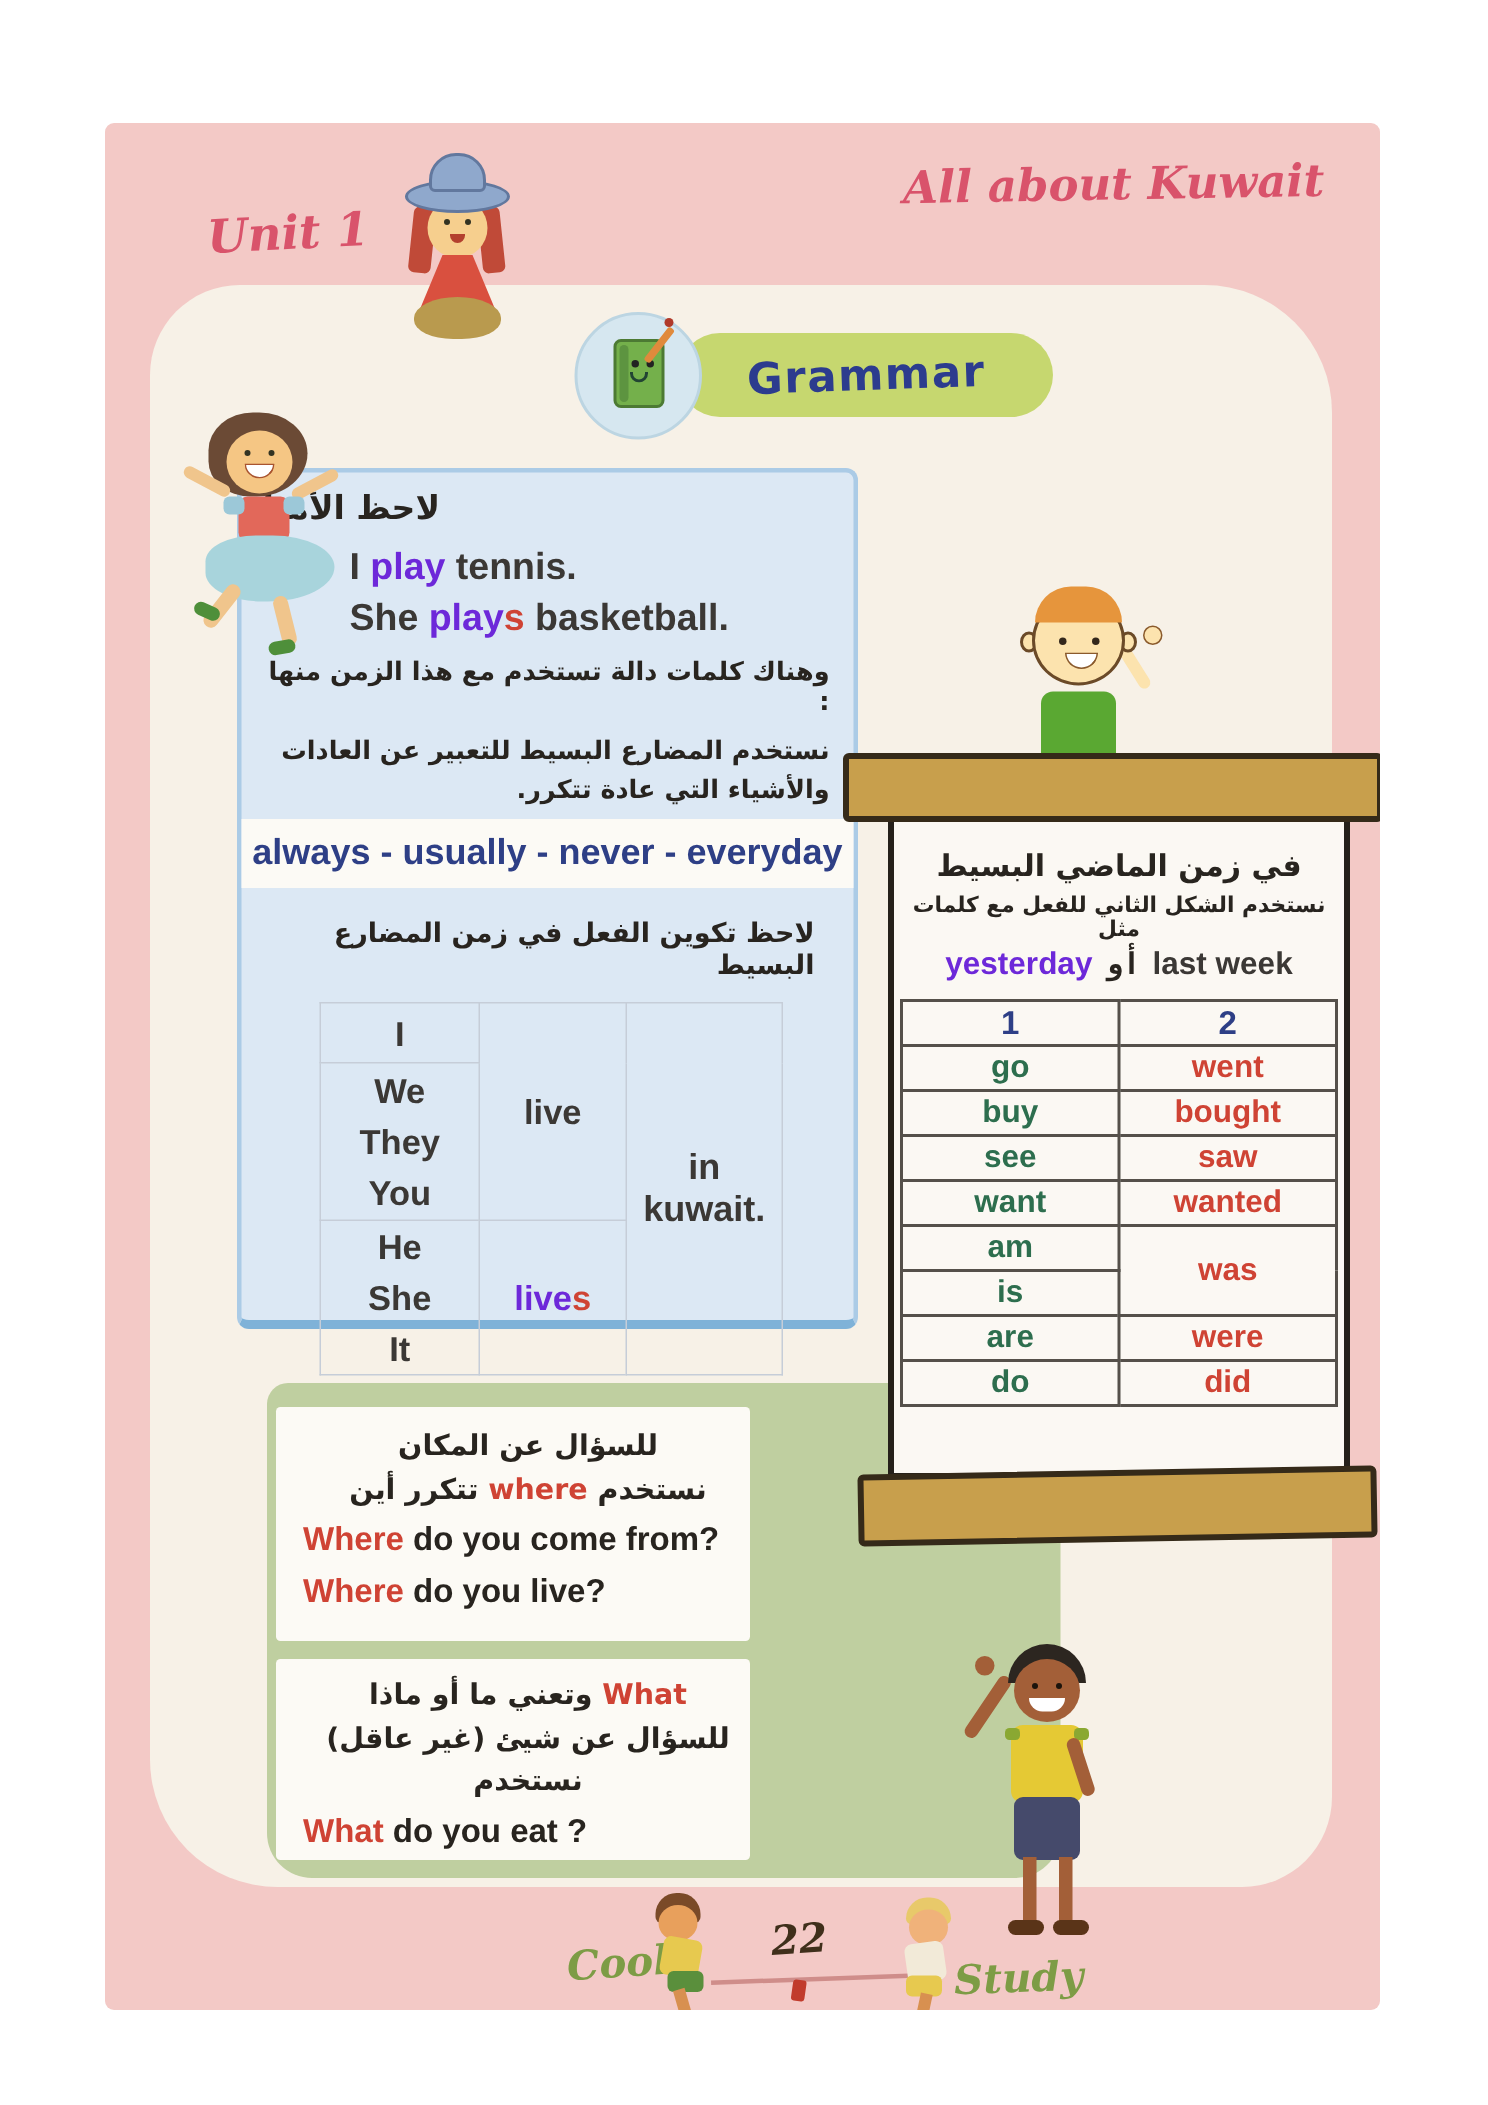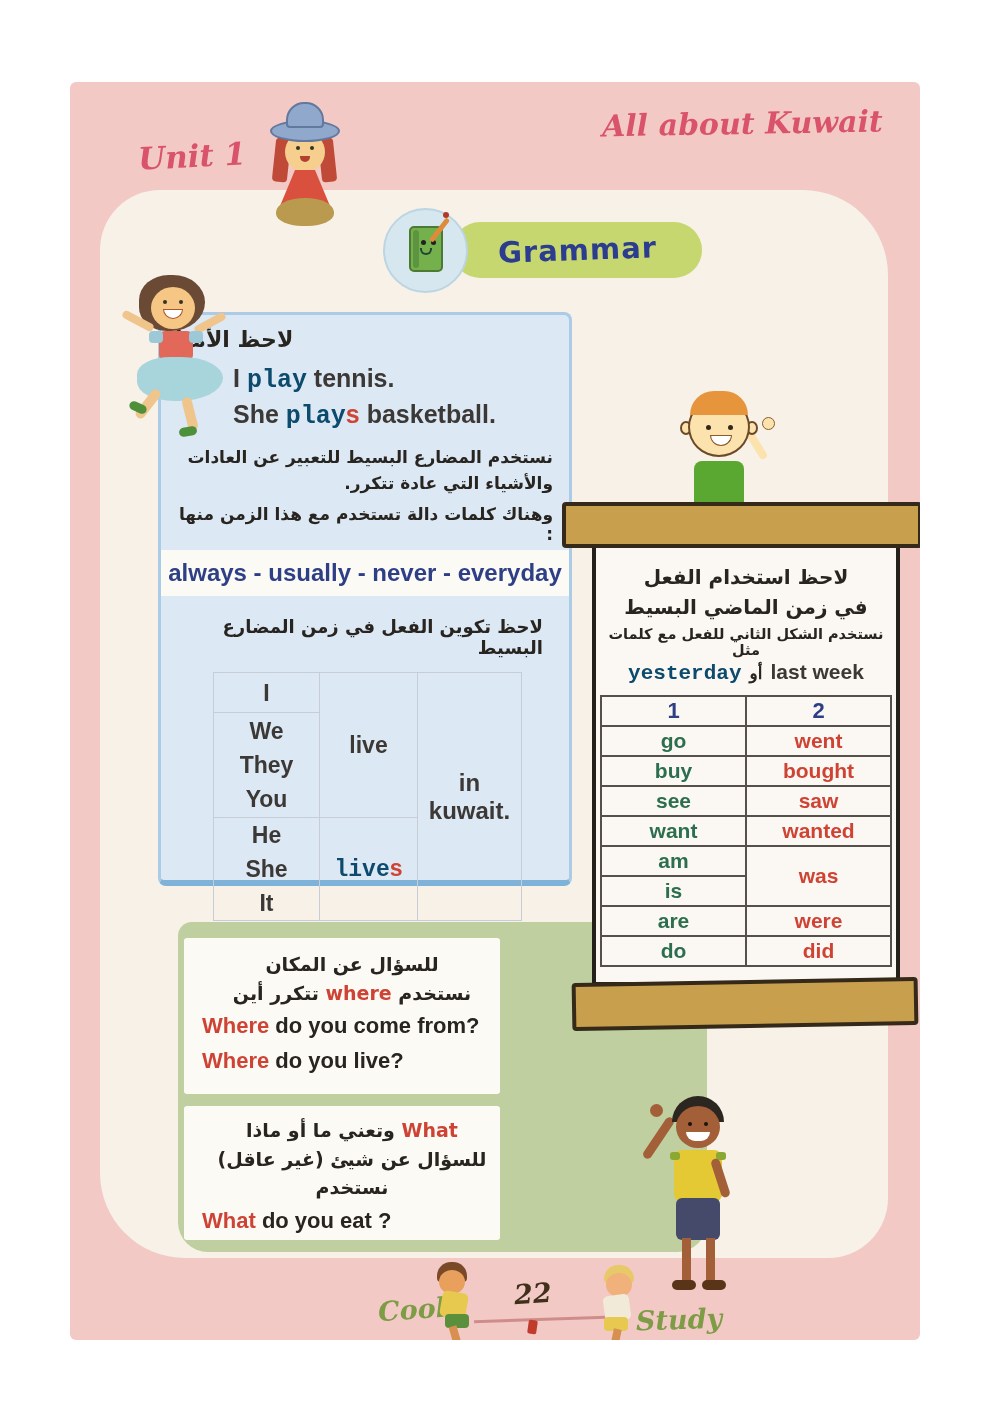--- a/index.html
+++ b/index.html
@@ -32,21 +32,21 @@
   .book-smile{left:9px;top:20px;width:12px;height:7px;border:2px solid #243;border-top:none;border-radius:0 0 10px 10px;}
   .pencil{left:52px;top:6px;width:5px;height:28px;background:#e08a3c;transform:rotate(38deg);border-radius:2px;}
   .pencil-tip{left:58px;top:2px;width:6px;height:6px;background:#b03a2a;border-radius:50%;}
 
   
   .bluebox{left:88px;top:230px;width:414px;height:574px;background:#dce8f4;
     border:3px solid #abcbe6;border-bottom:6px solid #7fb2d8;border-radius:8px;padding-top:12px;}
   .ar{direction:rtl;font-family:"DejaVu Sans",sans-serif;font-weight:bold;color:#28241f;}
   .bb-head{text-align:left;padding-right:26px;font-size:22px;}
   .bb-ex{margin:10px 0 0 72px;font-size:25px;font-weight:bold;color:#3b3835;line-height:1.35;}
-  .navy{color:#0c4a6e;font-family:Liberation Mono, monospace;}
+  .navy{color:#6d28d9;}
   .red{color:#cf4334;}
   .dark{color:#3b3835;}
   .bb-p1{margin:10px 16px 0 12px;font-size:17px;text-align:right;line-height:1.55;}
   .bb-p2{margin:8px 16px 0 12px;font-size:17px;text-align:right;}
   .kw-strip{margin-top:6px;width:100%;background:#fcfaf5;height:46px;display:flex;align-items:center;justify-content:center;}
   .kw-strip span{color:#2e3f86;font-weight:bold;font-size:24px;}
   .bb-p3{margin:20px 26px 0 0;font-size:18px;text-align:right;}
   .conj{margin:14px 0 0 52px;border-collapse:collapse;}
   .conj td{border:1px solid #c6cdd8;text-align:center;font-weight:bold;font-size:23px;color:#3b3835;padding:0 10px;}
   .conj .pron{width:106px;line-height:34px;}
@@ -57,21 +57,21 @@
   .wood{background:#c89f4c;border:4px solid #352a19;border-radius:4px;}
   .sign-bar-top{left:492px;top:420px;width:360px;height:46px;z-index:6;}
   .sign-bar-bot{left:502px;top:898px;width:346px;height:48px;z-index:7;transform:rotate(-1deg);}
   .sign-board{left:522px;top:464px;width:308px;height:440px;background:#fbf8f3;
     border:4px solid #25201a;border-top:none;z-index:5;padding-top:16px;}
   .sb-head{font-size:20px;text-align:center;line-height:1.5;}
   .sb-ex{margin-top:8px;text-align:center;font-size:22px;font-weight:bold;color:#3b3835;}
   .sb-p{margin-top:4px;font-size:14.5px;text-align:center;}
   .sb-kw{margin-top:2px;display:flex;justify-content:center;align-items:baseline;gap:8px;
     font-size:21px;font-weight:bold;}
-  .sb-kw .mid{font-family:Liberation Serif, serif;color:#28241f;font-size:17px;}
+  .sb-kw .mid{font-family:Liberation Mono, monospace;color:#28241f;font-size:20px;}
   .vtbl{margin:10px auto 0 auto;border-collapse:collapse;}
   .vtbl td{border:2px solid #55504a;width:145px;height:30px;text-align:center;
     font-weight:bold;font-size:21px;padding:0;}
   .vtbl .hd{color:#2e3f86;font-size:22px;}
   .green{color:#2d6e4e;}
 
   
   .greenpanel{left:108px;top:840px;width:529px;height:330px;background:#bfcfa0;
     border-radius:14px 14px 30px 30px;z-index:2;}
   .card{position:absolute;background:#fcfaf5;border-radius:3px;z-index:3;}
@@ -217,22 +217,22 @@
     <div class="abs gj-shoe1"></div>
     <div class="abs gj-shoe2"></div>
   </div>
 
   <div class="abs bluebox">
     <div class="ar bb-head">لاحظ الأمثلة</div>
     <div class="bb-ex">
       <div><span class="dark">I </span><span class="navy">play</span><span class="dark"> tennis.</span></div>
       <div><span class="dark">She </span><span class="navy">play</span><span class="red">s</span><span class="dark"> basketball.</span></div>
     </div>
+    <div class="ar bb-p2">وهناك كلمات دالة تستخدم مع هذا الزمن منها :</div>
     <div class="ar bb-p1">نستخدم المضارع البسيط للتعبير عن العادات والأشياء التي عادة تتكرر.</div>
-    <div class="ar bb-p2">وهناك كلمات دالة تستخدم مع هذا الزمن منها :</div>
     <div class="kw-strip">
       <span>always - usually - never - everyday</span>
     </div>
     <div class="ar bb-p3">لاحظ تكوين الفعل في زمن المضارع البسيط</div>
     <table class="conj">
       <tbody>
           <tr>
         <td class="pron" style="height:40px">I</td>
         <td class="verb" rowspan="2">live</td>
         <td class="comp" rowspan="3">in kuwait.</td>
@@ -266,21 +266,20 @@
       <div class="abs bs-eye" style="left:38px"></div>
       <div class="abs bs-smile"></div>
     </div>
     <div class="abs bs-hair"></div>
     <div class="abs bs-body"></div>
   </div>
 
   <div class="abs wood sign-bar-top"></div>
   <div class="abs sign-board">
     <div class="ar sb-head">
-      <div>لاحظ استخدام الفعل</div>
       <div>في زمن الماضي البسيط</div>
     </div>
     <div class="ar sb-p">نستخدم الشكل الثاني للفعل مع كلمات مثل</div>
     <div class="sb-kw">
       <span class="navy">yesterday</span>
       <span class="mid">أو</span>
       <span class="dark">last week</span>
     </div>
     <table class="vtbl">
       <tbody>

